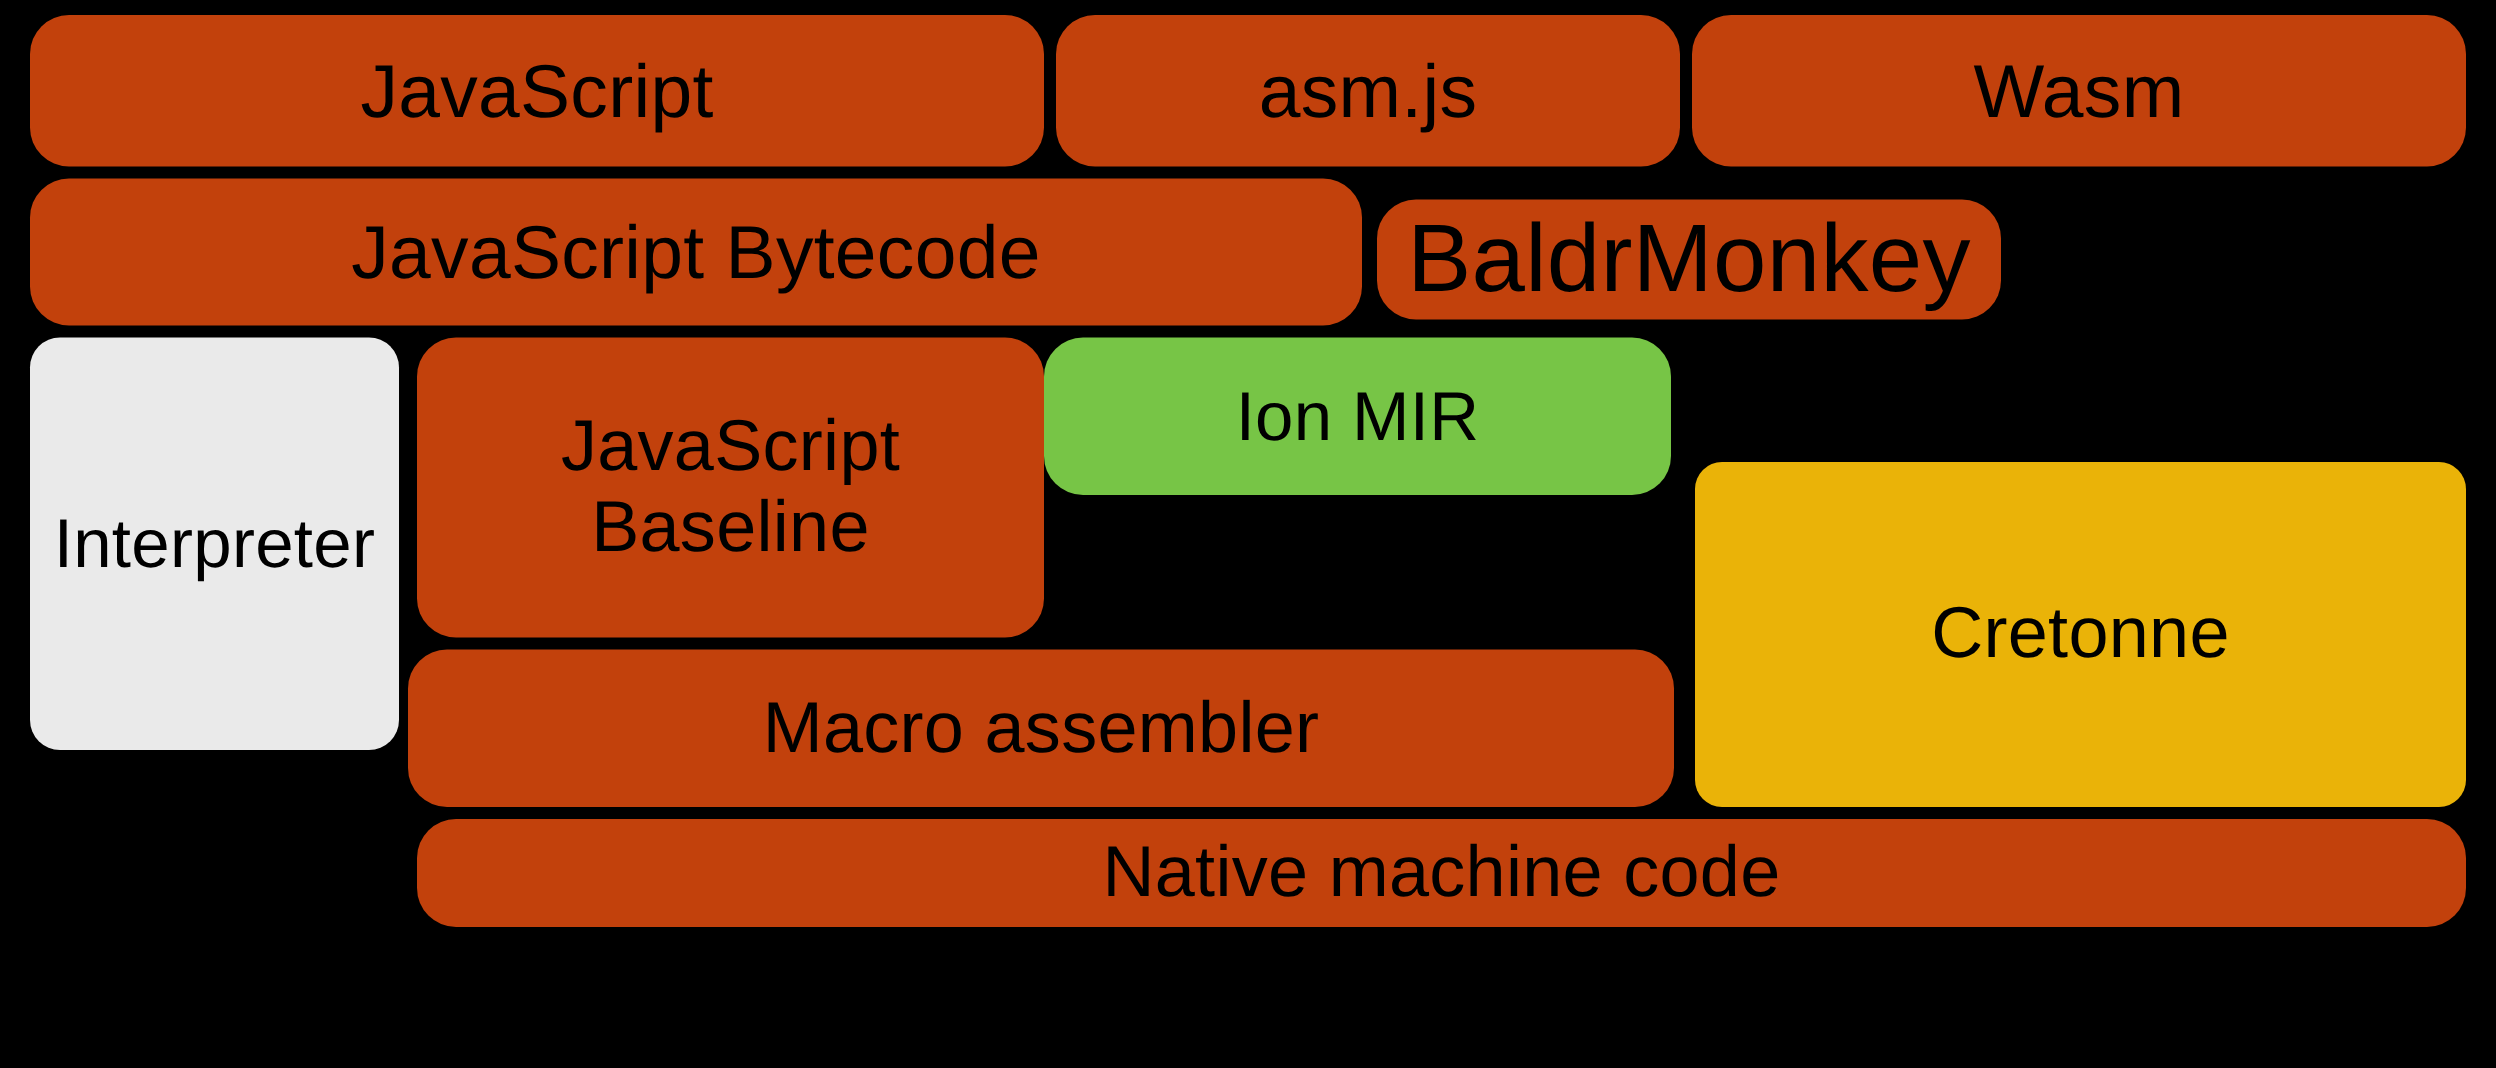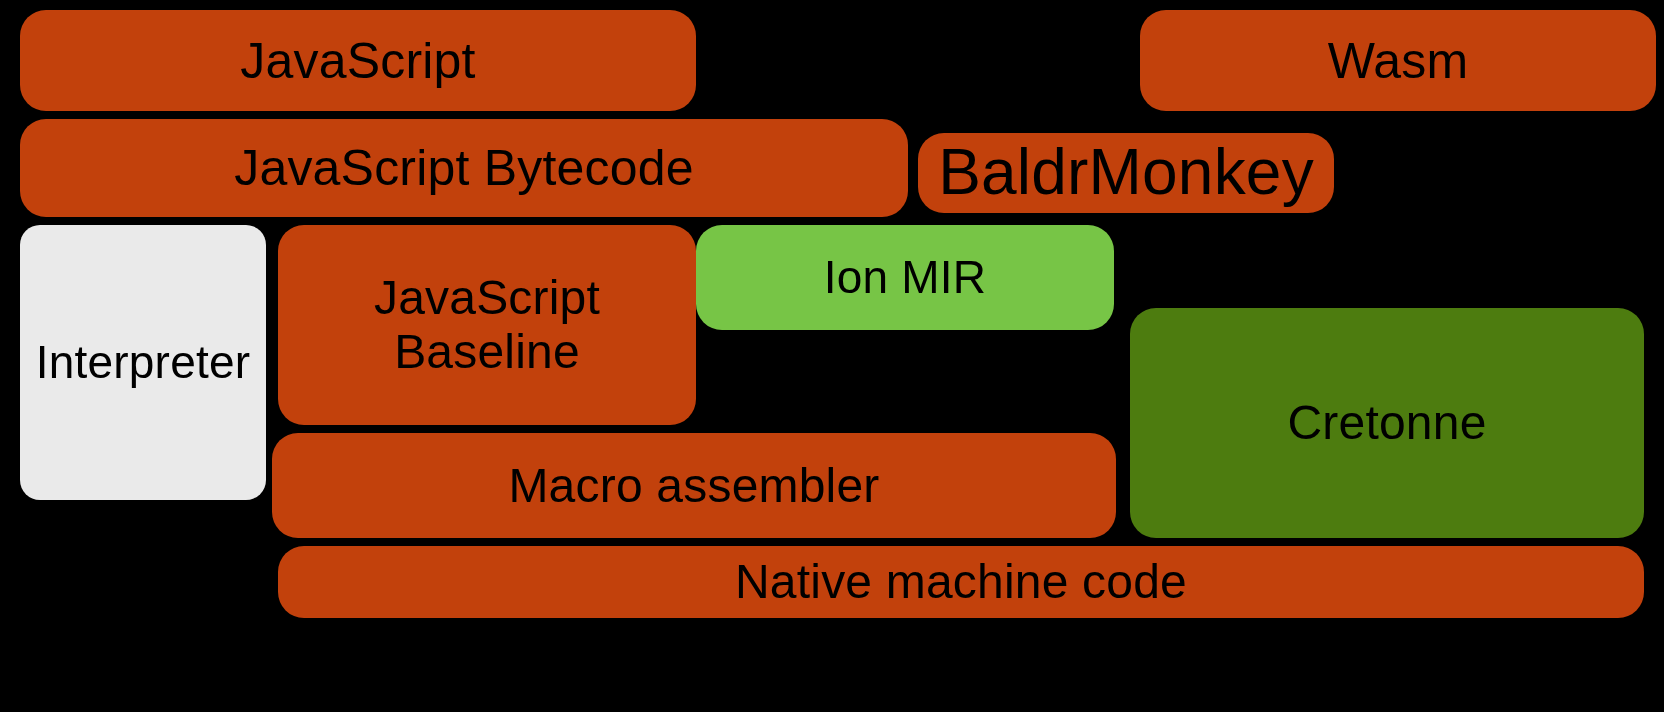--- a/index.html
+++ b/index.html
@@ -28,26 +28,26 @@
     justify-content: center;
     text-align: center;
     color: #000000;
     line-height: 1.12;
     white-space: pre-line;
     letter-spacing: 0.2px;
   }
   .fill-white { background: #c2410c; }
   .fill-gray  { background: #EAEAEA; }
   .fill-green { background: #77C546; }
-  .fill-pink  { background: #4d7c0f; }
+  .fill-pink  { background: #eab308; border-radius: 18px; }
 
   
   #n-javascript       { left: 20px;   top: 10px;  width: 676px; height: 101px; font-size: 50px; }
   #n-asmjs            { left: 704px;  top: 10px;  width: 416px; height: 101px; font-size: 50px; }
-  #n-wasm             { left: 1128px; top: 10px;  width: 516px; height: 101px; font-size: 50px; margin-left: 12px; }
+  #n-wasm             { left: 1128px; top: 10px;  width: 516px; height: 101px; font-size: 50px; }
 
   
   #n-js-bytecode      { left: 20px;   top: 119px; width: 888px; height: 98px;  font-size: 50px; text-align: right; }
   #n-baldrmonkey      { left: 918px;  top: 119px; width: 416px; height: 80px;  font-size: 64px; margin-top: 14px; }
 
   
   #n-interpreter      { left: 20px;   top: 225px; width: 246px; height: 275px; font-size: 46px; border-radius: 20px; }
 
   
   #n-js-baseline      { left: 278px;  top: 225px; width: 418px; height: 200px; font-size: 48px; }
@@ -61,20 +61,21 @@
   
   #n-native-code      { left: 278px;  top: 546px; width: 1366px; height: 72px; font-size: 48px; }
 </style>
 </head>
 <body>
 
 <div id="canvas">
 
   <div class="node fill-white" id="n-javascript">JavaScript</div>
 
+  <div class="node fill-white" id="n-asmjs">asm.js</div>
 
   <div class="node fill-white" id="n-wasm">Wasm</div>
 
   <div class="node fill-white" id="n-js-bytecode">JavaScript Bytecode</div>
 
   <div class="node fill-white" id="n-baldrmonkey">BaldrMonkey</div>
 
   <div class="node fill-gray" id="n-interpreter">Interpreter</div>
 
   <div class="node fill-white" id="n-js-baseline">JavaScript

